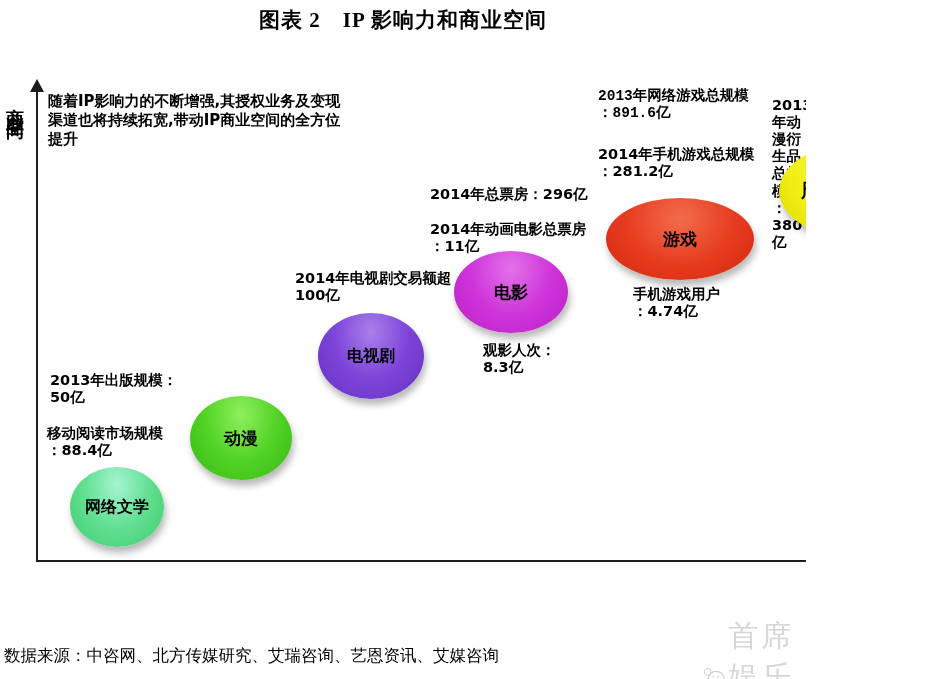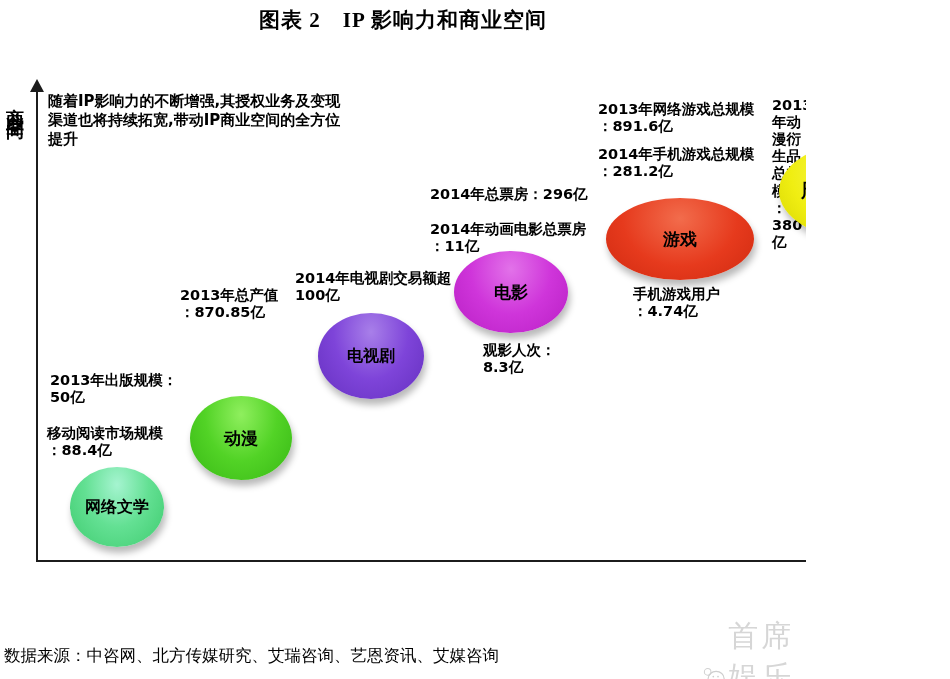--- a/index.html
+++ b/index.html
@@ -54,30 +54,28 @@
   <div class="xlab">IP影响力</div>
 
   <div class="intro">随着IP影响力的不断增强,其授权业务及变现
 渠道也将持续拓宽,带动IP商业空间的全方位
 提升</div>
 
   <div class="note" style="left:50px;top:372px;">2013年出版规模：
 50亿</div>
   <div class="note" style="left:47px;top:425px;">移动阅读市场规模
 ：88.4亿</div>
-  <div class="note" style="left:180px;top:287px;">2013年总产值
-：870.85亿</div>
   <div class="note" style="left:295px;top:270px;">2014年电视剧交易额超
 100亿</div>
   <div class="note" style="left:430px;top:186px;">2014年总票房：296亿</div>
   <div class="note" style="left:430px;top:221px;">2014年动画电影总票房
 ：11亿</div>
   <div class="note" style="left:483px;top:342px;">观影人次：
 8.3亿</div>
-  <div class="note" style="left:598px;top:101px;">2013年网络游戏总规模
+  <div class="note" style="left:598px;top:88px;font-family:Liberation Mono, monospace;">2013年网络游戏总规模
 ：891.6亿</div>
   <div class="note" style="left:598px;top:146px;">2014年手机游戏总规模
 ：281.2亿</div>
   <div class="note" style="left:633px;top:286px;">手机游戏用户
 ：4.74亿</div>
   <div class="note" style="left:772px;top:97px;">2013年动漫衍生品总规模
 ：380亿</div>
 
   <div class="bubble b-literature" style="left:70px;top:467px;width:94px;height:80px;">
     <span class="blabel" style="font-size:16px;">网络文学</span>

